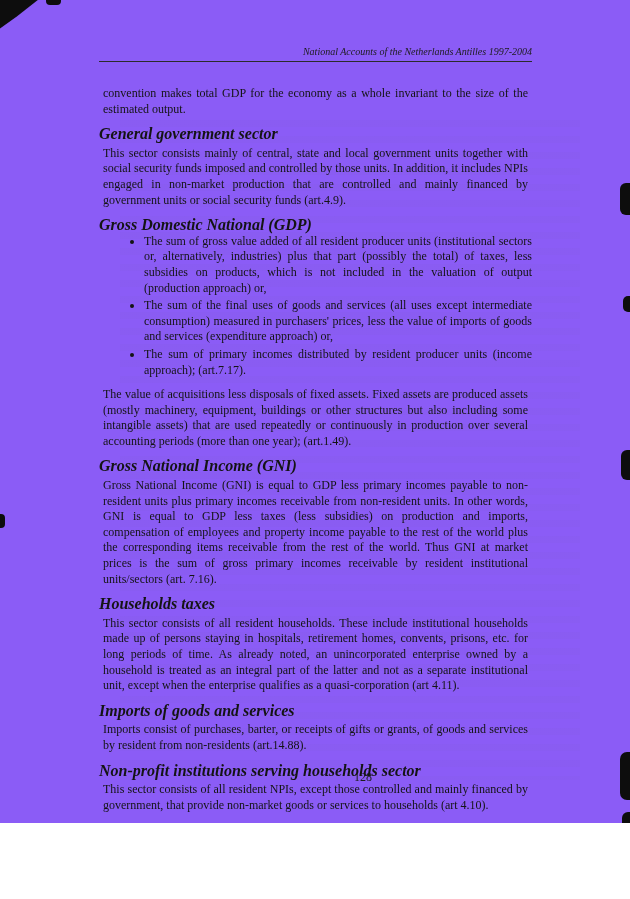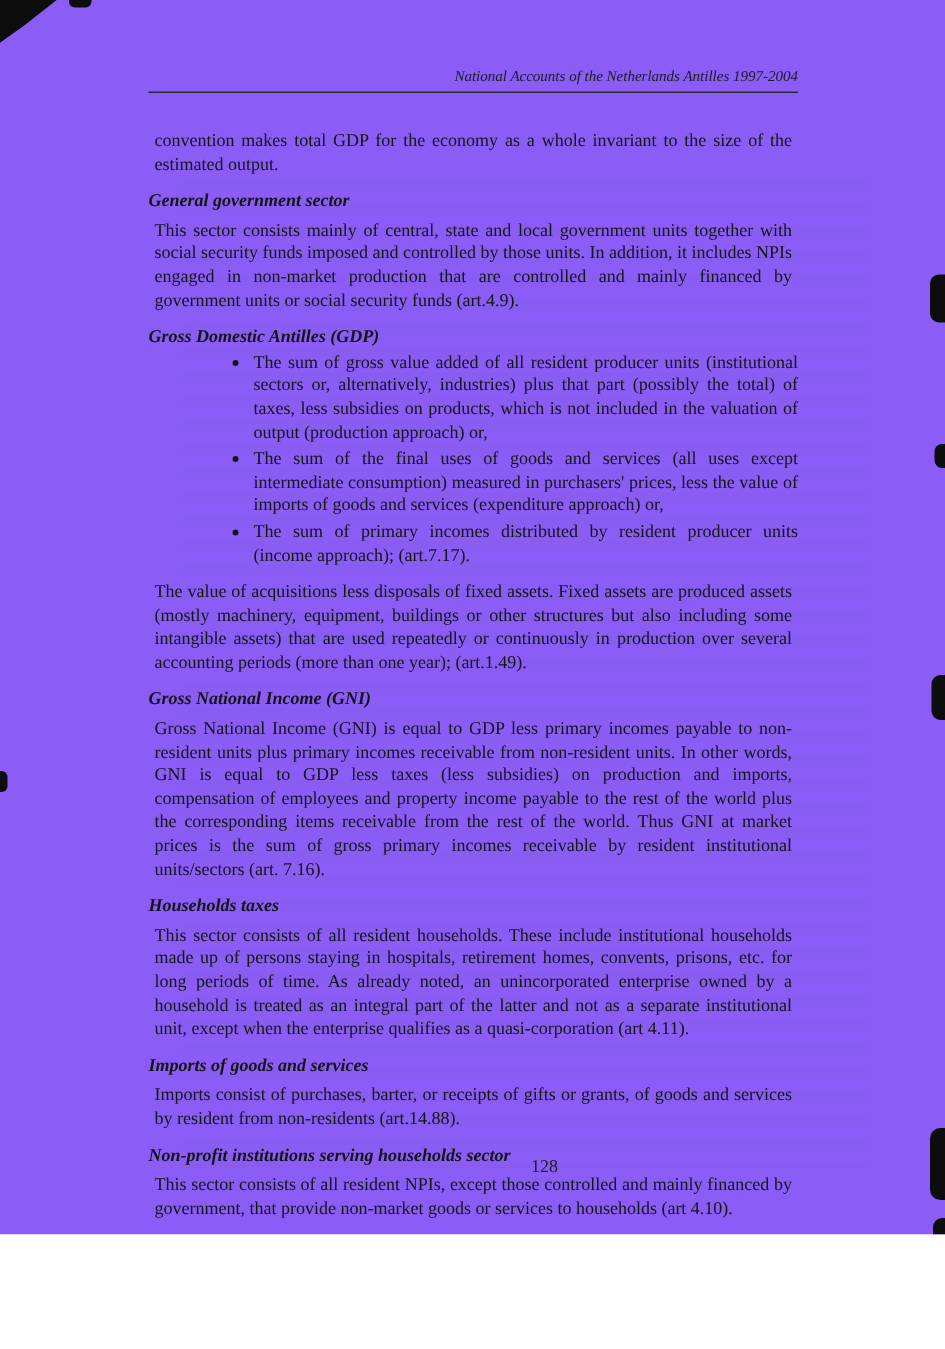--- a/index.html
+++ b/index.html
@@ -34,36 +34,35 @@
   .para {
     font-size: 12px;
     line-height: 15.6px;
     text-align: justify;
     margin: 4px;
   }
   .section {
     margin-top: 9px;
   }
   .section-title {
-    font-size: 12px;
+    font-size: 16px;
     line-height: 15.6px;
     font-weight: bold;
     font-style: italic;
     margin: 9px 0 1px 0;
   }
   ul.bullets {
     margin: 1px 0 0 0;
     padding-left: 45px;
   }
   ul.bullets li {
     font-size: 12px;
     line-height: 15.6px;
     text-align: justify;
     margin-bottom: 2px;
-    margin-left: 25px;
   }
   .page-number {
     position: absolute;
     bottom: 38px;
     left: 0;
     width: 100%;
     text-align: center;
     font-size: 12px;
     color: #1c1c1c;
     margin-left: 48px;
@@ -141,21 +140,21 @@
     <div class="running-head">National Accounts of the Netherlands Antilles 1997-2004</div>
 
     <p class="para">convention makes total GDP for the economy as a whole invariant to the size of the estimated output.</p>
 
     <div class="section">
       <div class="section-title">General government sector</div>
       <p class="para">This sector consists mainly of central, state and local government units together with social security funds imposed and controlled by those units. In addition, it includes NPIs engaged in non-market production that are controlled and mainly financed by government units or social security funds (art.4.9).</p>
     </div>
 
     <div class="section">
-      <div class="section-title">Gross Domestic Antilles (GDP)</div>
+      <div class="section-title">Gross Domestic National (GDP)</div>
       <ul class="bullets">
         <li>The sum of gross value added of all resident producer units (institutional sectors or, alternatively, industries) plus that part (possibly the total) of taxes, less subsidies on products, which is not included in the valuation of output (production approach) or,</li>
         <li>The sum of the final uses of goods and services (all uses except intermediate consumption) measured in purchasers' prices, less the value of imports of goods and services (expenditure approach) or,</li>
         <li>The sum of primary incomes distributed by resident producer units (income approach); (art.7.17).</li>
       </ul>
     </div>
 
     <div class="section">
       <p class="para">The value of acquisitions less disposals of fixed assets. Fixed assets are produced assets (mostly machinery, equipment, buildings or other structures but also including some intangible assets) that are used repeatedly or continuously in production over several accounting periods (more than one year); (art.1.49).</p>
     </div>

